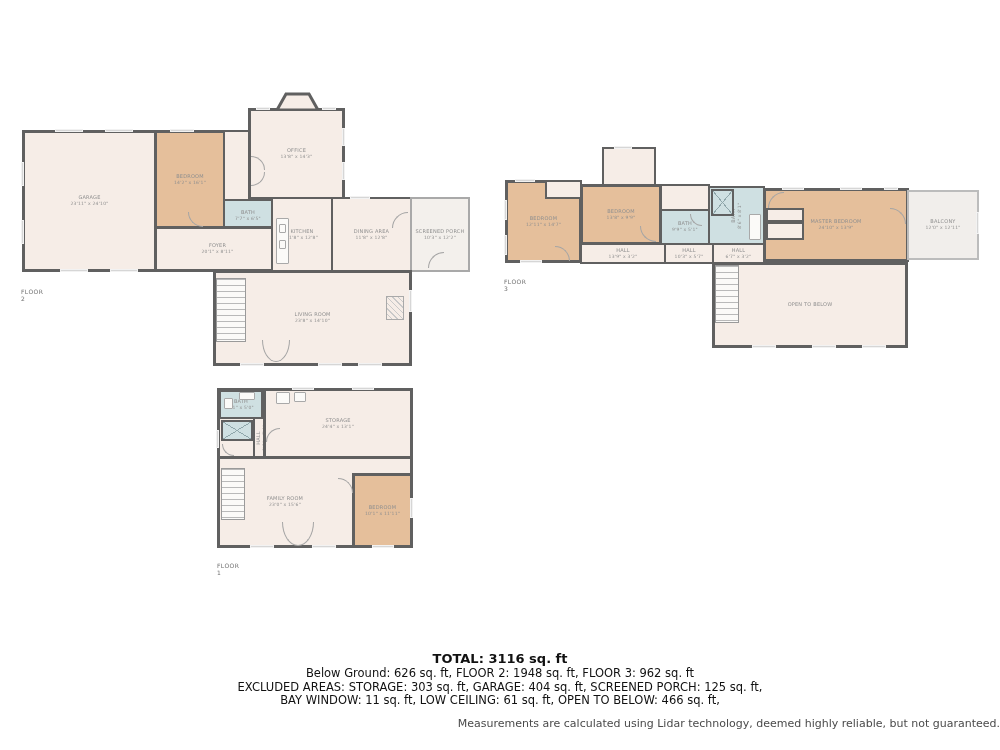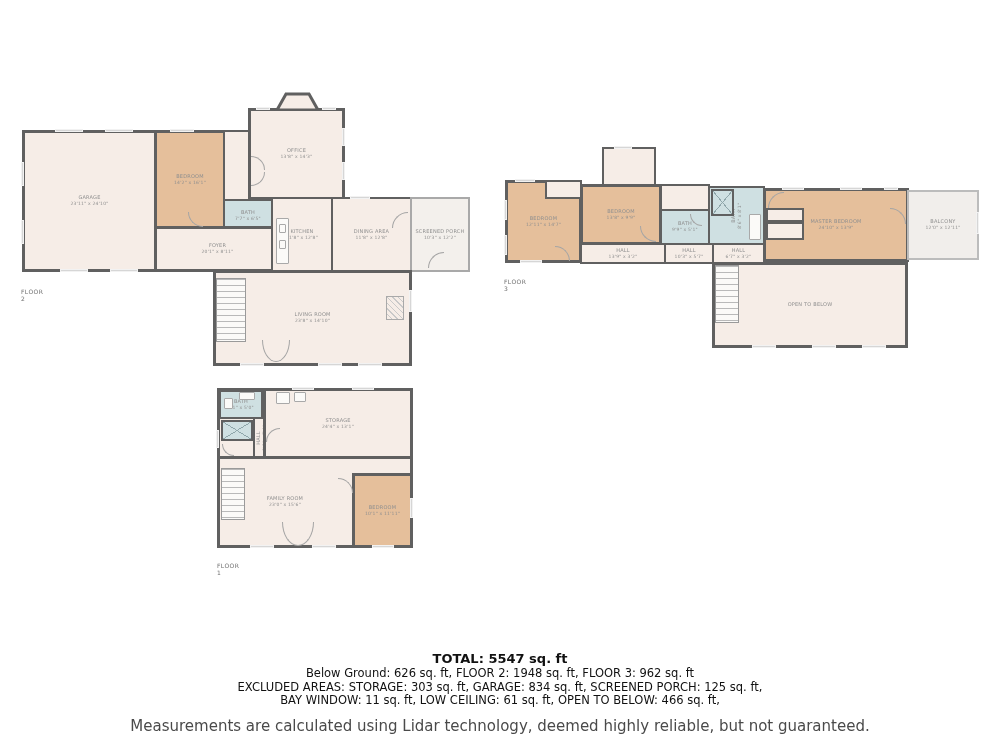--- a/index.html
+++ b/index.html
@@ -41,21 +41,21 @@
               linear-gradient(to top right, transparent 48.5%, #8fa6aa 48.5% 51.5%, transparent 51.5%),
               linear-gradient(to bottom right, transparent 48.5%, #8fa6aa 48.5% 51.5%, transparent 51.5%); }
 
   .fix { position:absolute; box-sizing:border-box; border:1px solid #a9a9a9; background:#fbfaf8; border-radius:1px; }
 
   .bay { position:absolute; }
 
   .summary { position:absolute; left:0; top:651px; width:1000px; text-align:center; color:#111; }
   .summary .total { font-size:13px; font-weight:bold; margin-bottom:1px; }
   .summary .line { font-size:11.5px; line-height:1.18; }
-  .summary .disclaimer { font-size:15px; color:#4a4a4a; margin-top:9px; }
+  .summary .disclaimer { font-size:11px; color:#4a4a4a; margin-top:9px;text-align:right; }
 </style>
 </head>
 <body>
 
 <div class="canvas">
 
   <div class="grp">
     <div class="room" style="left:22px;top:130px;width:135px;height:142px;">
       <div class="rlabel">
           <span class="rname">GARAGE</span>
@@ -286,20 +286,20 @@
     <div class="win" style="left:410px;top:498px;width:3px;height:20px;"></div>
 
     <div class="door tr" style="left:338px;top:478px;width:15px;height:15px;"></div>
     <div class="door bl" style="left:282px;top:522px;width:16px;height:24px;"></div>
     <div class="door br" style="left:298px;top:522px;width:16px;height:24px;"></div>
     <div class="door tl" style="left:266px;top:428px;width:14px;height:14px;"></div>
     <div class="door bl" style="left:222px;top:444px;width:12px;height:12px;"></div>
   </div>
 
   <div class="summary">
-    <div class="total">TOTAL: 5547 sq. ft</div>
+    <div class="total">TOTAL: 3116 sq. ft</div>
     <div class="line">Below Ground: 626 sq. ft, FLOOR 2: 1948 sq. ft, FLOOR 3: 962 sq. ft</div>
-    <div class="line">EXCLUDED AREAS: STORAGE: 303 sq. ft, GARAGE: 834 sq. ft, SCREENED PORCH: 125 sq. ft,</div>
+    <div class="line">EXCLUDED AREAS: STORAGE: 303 sq. ft, GARAGE: 404 sq. ft, SCREENED PORCH: 125 sq. ft,</div>
     <div class="line">BAY WINDOW: 11 sq. ft, LOW CEILING: 61 sq. ft, OPEN TO BELOW: 466 sq. ft,</div>
     <div class="disclaimer">Measurements are calculated using Lidar technology, deemed highly reliable, but not guaranteed.</div>
   </div>
 
 </div>
 
 </body></html>

